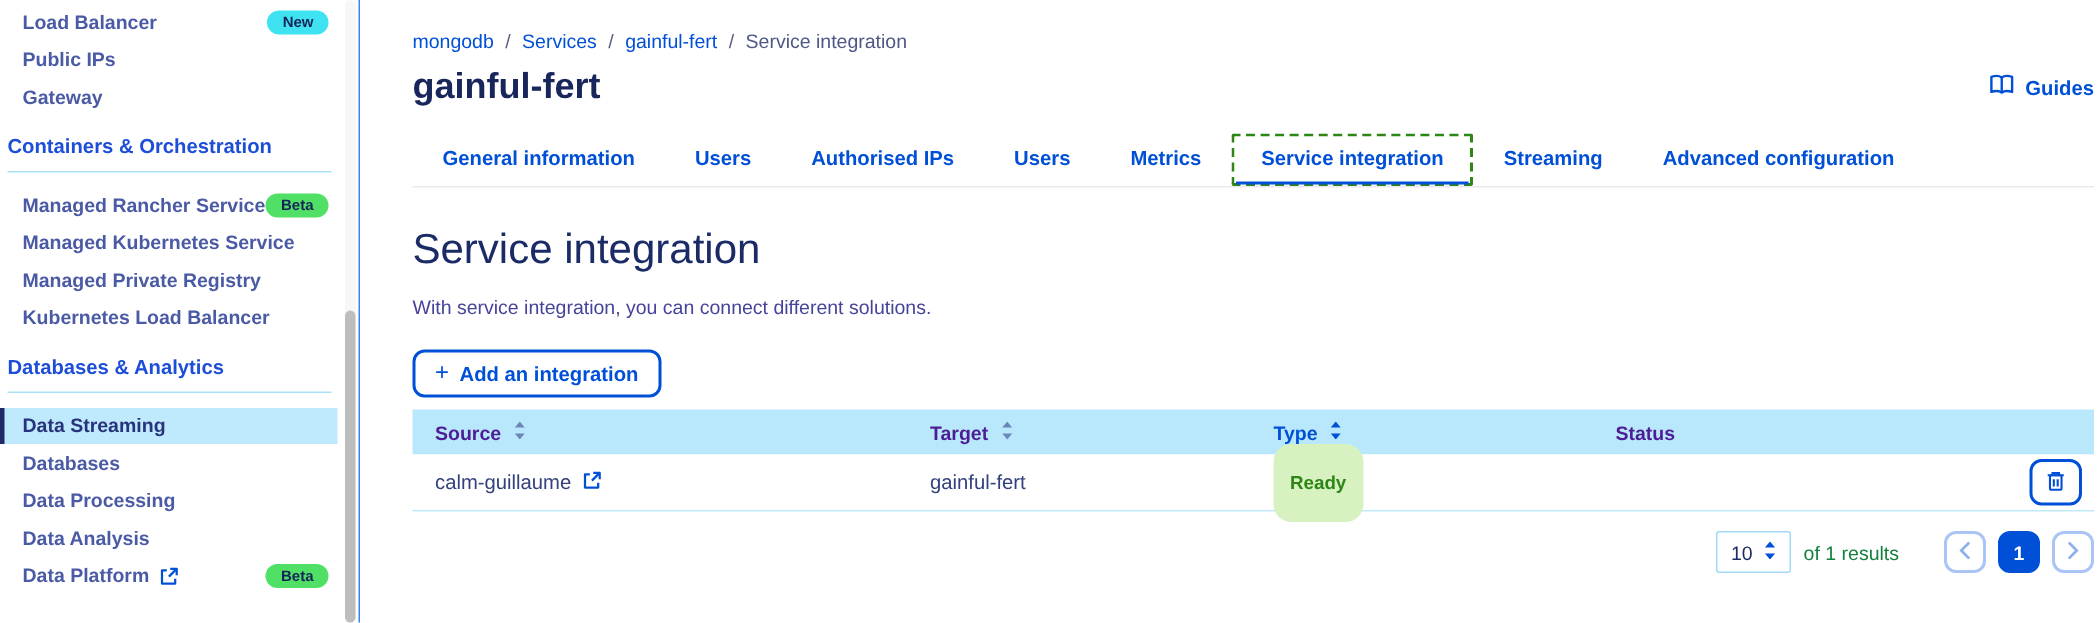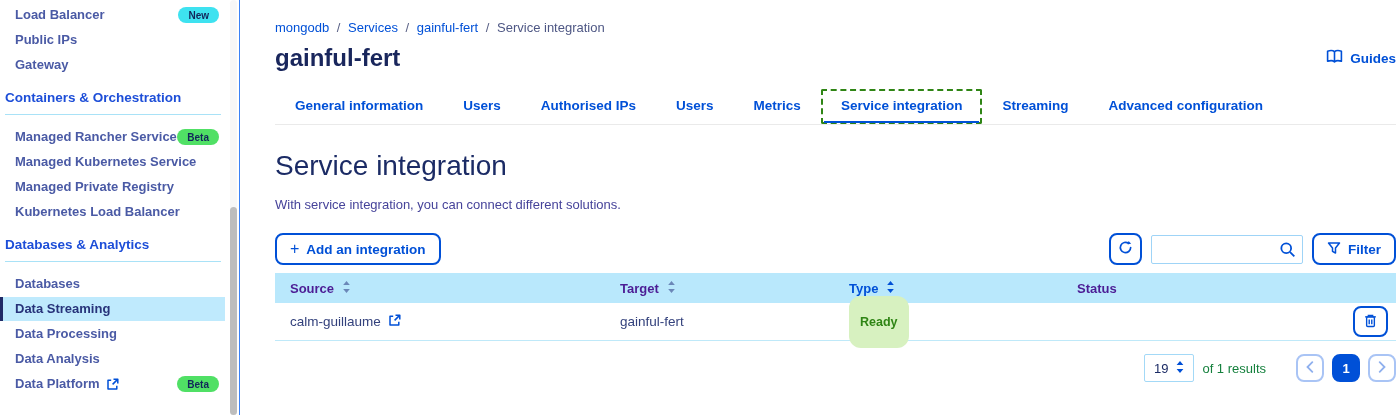--- a/index.html
+++ b/index.html
@@ -114,25 +114,25 @@
         <span>Managed Kubernetes Service</span>
       </div>
       <div class="sb-item">
         <span>Managed Private Registry</span>
       </div>
       <div class="sb-item">
         <span>Kubernetes Load Balancer</span>
       </div>
       <div class="sb-heading">Databases &amp; Analytics</div>
       <div class="sb-rule"></div>
-      <div class="sb-item">
-        <span>Databases</span>
-      </div>
       <div class="sb-item selected">
         <span>Data Streaming</span>
+      </div>
+      <div class="sb-item">
+        <span>Databases</span>
       </div>
       <div class="sb-item">
         <span>Data Processing</span>
       </div>
       <div class="sb-item">
         <span>Data Analysis</span>
       </div>
       <div class="sb-item">
         <span>Data Platform</span>
         <span class="sb-ext">
@@ -179,47 +179,20 @@
     </div>
 
   <div class="h2">Service integration</div>
   <div class="desc">With service integration, you can connect different solutions.</div>
 
   <div class="toolbar">
     <button class="btn">
       <span class="plus">+</span>
       <span>Add an integration</span>
     </button>
-    <div class="tb-right">
-      <button class="btn icon-btn">
-        <span>
-          <svg width="15" height="15" viewBox="0 0 16 16">
-            <path d="M13.5 8a5.5 5.5 0 1 1-2.2-4.4" fill="none" stroke="#0050d7" stroke-width="1.8" stroke-linecap="round"></path>
-            <path d="M11.3 1l2.7 2.9-3.9.7z" fill="#0050d7"></path>
-          </svg>
-        </span>
-      </button>
-      <div class="search-wrap">
-        <input class="search-input" type="text" placeholder="" style="">
-        <span class="search-icon">
-          <svg width="17" height="17" viewBox="0 0 16 16" fill="none" stroke="#0050d7" stroke-width="1.7">
-            <circle cx="6.8" cy="6.8" r="4.6"></circle>
-            <path d="M10.4 10.4L14.4 14.4"></path>
-          </svg>
-        </span>
-      </div>
-      <button class="btn">
-        <span>
-          <svg width="14" height="14" viewBox="0 0 14 14" fill="none" stroke="#0050d7" stroke-width="1.5" stroke-linejoin="round">
-            <path d="M1.5 2h11L8.5 7v5l-3-1.7V7z"></path>
-          </svg>
-        </span>
-        <span>Filter</span>
-      </button>
-    </div>
   </div>
 
   <div class="table">
     <div class="thead">
         <div class="th col-0">
           <span>Source</span>
           <span><svg width="9" height="12" viewBox="0 0 9 12">
               <path d="M4.5 0l3.3 4H1.2z" fill="#6b87b8"></path>
               <path d="M4.5 12L1.2 8h6.6z" fill="#6b87b8"></path>
             </svg></span>
@@ -263,21 +236,21 @@
                   <path d="M5.8 6v4.5M8.2 6v4.5"></path>
                 </svg></span>
             </button>
           </div>
         </div>
       </div>
   </div>
 
   <div class="pagination">
     <div class="pg-size">
-      <span>19</span>
+      <span>10</span>
       <span>
         <svg width="8" height="12" viewBox="0 0 8 12">
           <path d="M4 0l3.4 4H.6zM4 12L.6 8h6.8z" fill="#0050d7"></path>
         </svg>
       </span>
     </div>
     <span class="pg-results">of 1 results</span>
     <button class="pg-btn">
       <span>
         <svg width="8" height="12" viewBox="0 0 8 12" fill="none" stroke="#8fb0ee" stroke-width="1.8" stroke-linecap="round">

